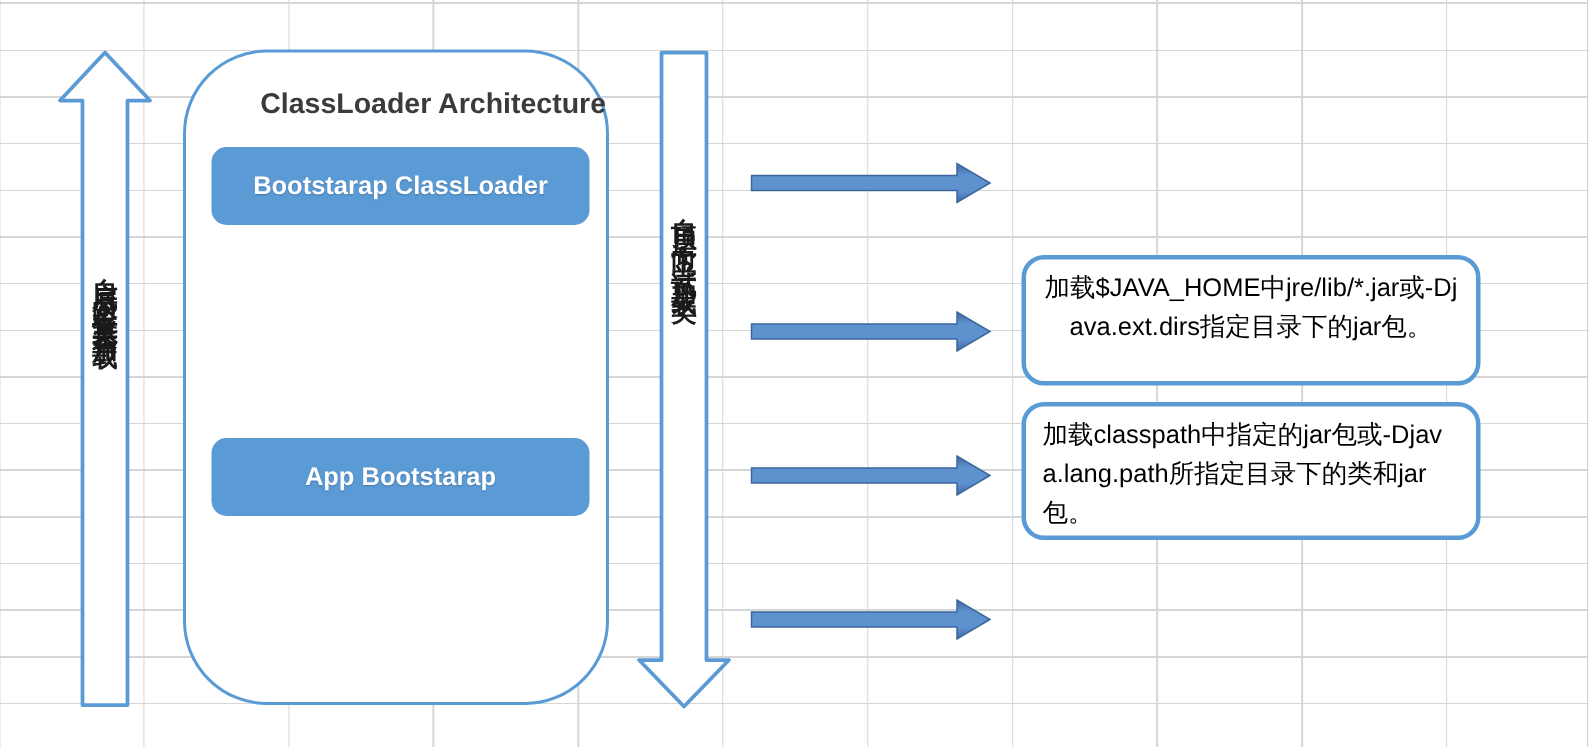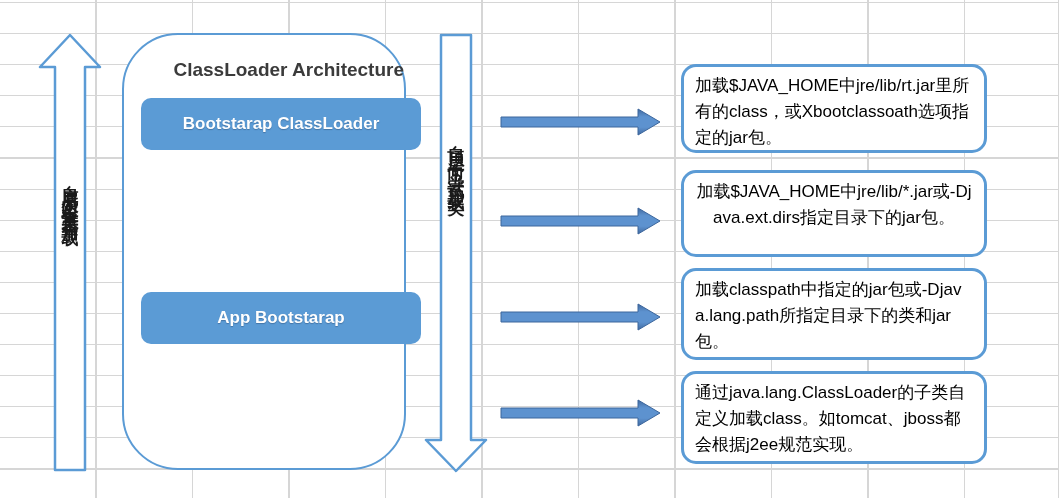--- a/index.html
+++ b/index.html
@@ -47,21 +47,21 @@
     position: absolute;
     top: 24px; left: 0; right: 0;
     text-align: right;
     font-size: 19px;
     font-weight: bold;
     color: #3b3b3b;
   }
   .loader-box {
     position: absolute;
     left: 17px;
-    width: 280px; height: 52px;
+    width: 252px; height: 52px;
     background: #5b9bd5;
     border-radius: 10px;
     display: flex; align-items: center; justify-content: center;
     color: #ffffff;
     font-size: 17px;
     font-weight: bold;
     text-shadow: 0 1px 1px rgba(40,70,110,0.45);
   }
   .loader-box.pos-0 { top: 63px; }
   .loader-box.pos-1 { top: 163px; }
@@ -117,21 +117,19 @@
   <div class="panel">
     <div class="panel-title">ClassLoader Architecture</div>
 
     <div class="loader-box pos-0">Bootstarap ClassLoader</div>
 
 
     <div class="loader-box pos-2">App Bootstarap</div>
 
   </div>
 
-  <div class="desc-box pos-0">加载$JAVA_HOME中jre/lib/rt.jar里所有的class，或Xbootclassoath选项指定的jar包。</div>
 
   <div class="desc-box pos-1">加载$JAVA_HOME中jre/lib/*.jar或-Djava.ext.dirs指定目录下的jar包。</div>
 
   <div class="desc-box pos-2">加载classpath中指定的jar包或-Djava.lang.path所指定目录下的类和jar包。</div>
 
-  <div class="desc-box pos-3">通过java.lang.ClassLoader的子类自定义加载class。如tomcat、jboss都会根据j2ee规范实现。</div>
 
 </div>
 
 </body></html>

